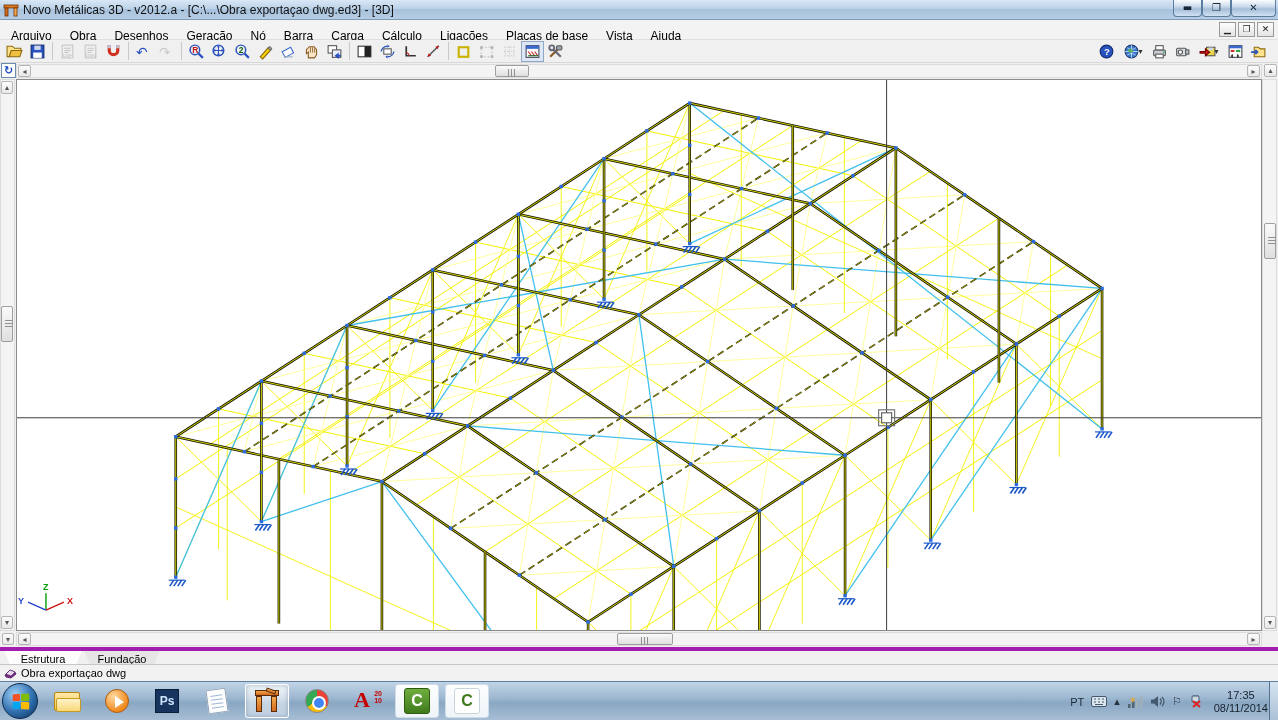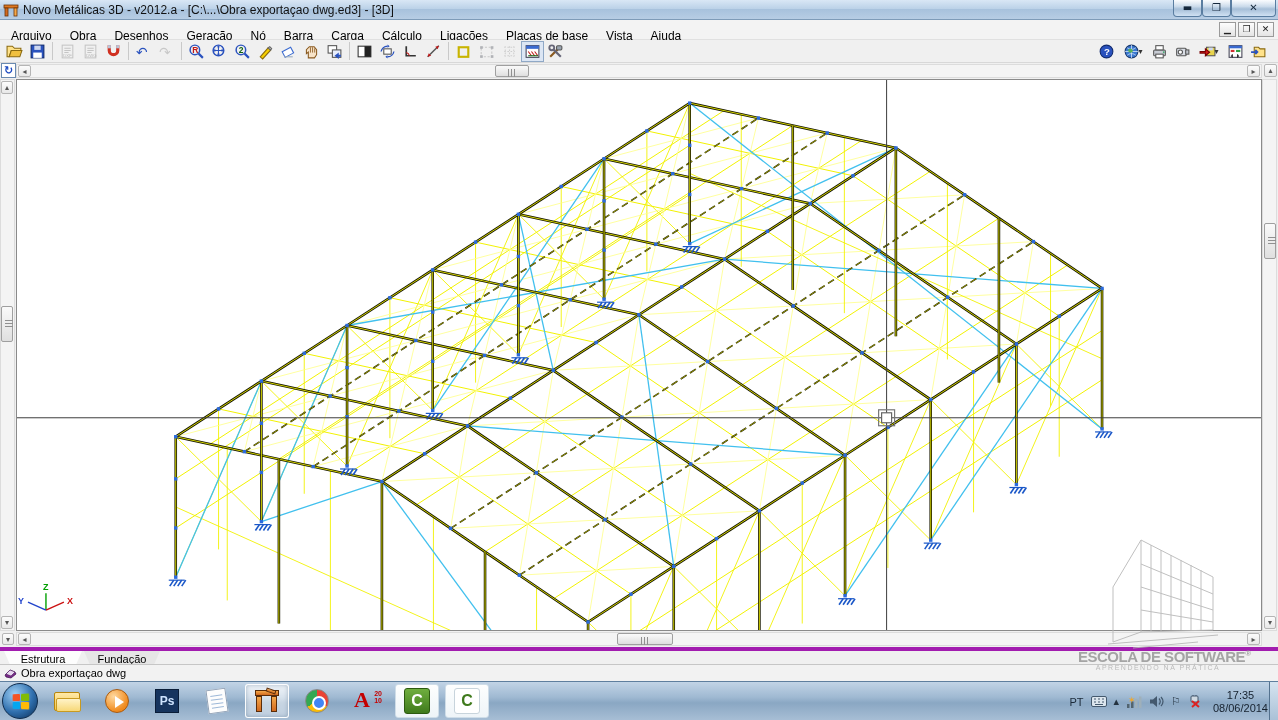--- a/index.html
+++ b/index.html
@@ -862,33 +862,20 @@
 
     <div id="statusbar">
       <svg width="13" height="13" viewBox="0 0 13 13">
         <path d="M1 8 L6 3 l5 2 1 2 -5 4 -5-1z" fill="#7a2a8a" stroke="#3a0a4a" stroke-width="0.7"></path>
         <path d="M6 3 l5 2 -4 4 -5-2z" fill="#e8d8f0" stroke="#3a0a4a" stroke-width="0.5"></path>
       </svg>
       <span class="status-text">Obra exportaçao dwg</span>
     </div>
   </div>
 
-  <div id="watermark">
-    <svg width="160" height="118" viewBox="0 0 160 118">
-      <g stroke="#b8b8b8" fill="none" stroke-width="1">
-        <path d="M35 110 L35 55 L63 8 L63 100 Z"></path>
-        <path d="M63 8 L135 45 L135 98 L63 100"></path>
-        <path d="M63 32 L135 62 M63 55 L135 78 M63 78 L135 90"></path>
-        <path d="M73 13 L73 99 M83 18 L83 99 M93 23 L93 98 M103 28 L103 98 M113 33 L113 98 M123 38 L123 98"></path>
-        <path d="M30 112 L140 103 M55 116 L120 110"></path>
-      </g>
-    </svg>
-    <div class="wm1"><span>ESCOLA DE SOFTWARE</span><sup>®</sup></div>
-    <div class="wm2">APRENDENDO NA PRÁTICA</div>
-  </div>
 
   <div id="taskbar">
     <div id="start-orb">
       <div class="flag">
         <i style="background:#f35325"></i>
           <i style="background:#81bc06"></i>
           <i style="background:#05a6f0"></i>
           <i style="background:#ffba08"></i>
       </div>
     </div>
@@ -953,18 +940,18 @@
         <path d="M10 3.5 q2.5 3 0 6 M12 2 q4 4.5 0 9" stroke="#44596e" fill="none" stroke-width="1.2"></path>
       </svg>
       <span class="glyph">⚐</span>
       <svg width="14" height="13" viewBox="0 0 14 13">
         <rect x="3" y="1" width="7" height="6" rx="1" fill="#cfd9e2" stroke="#44596e"></rect>
         <path d="M5 1V-1M8 1V-1M6.5 7v3" stroke="#44596e"></path>
         <path d="M4 6 L11 12 M11 6 L4 12" stroke="#d22" stroke-width="2"></path>
       </svg>
       <div id="clock">
         <div>17:35</div>
-        <div>08/06/2014</div>
+        <div>08/11/2014</div>
       </div>
     </div>
     <div id="show-desktop"></div>
   </div>
 </div>
 
 </body></html>

